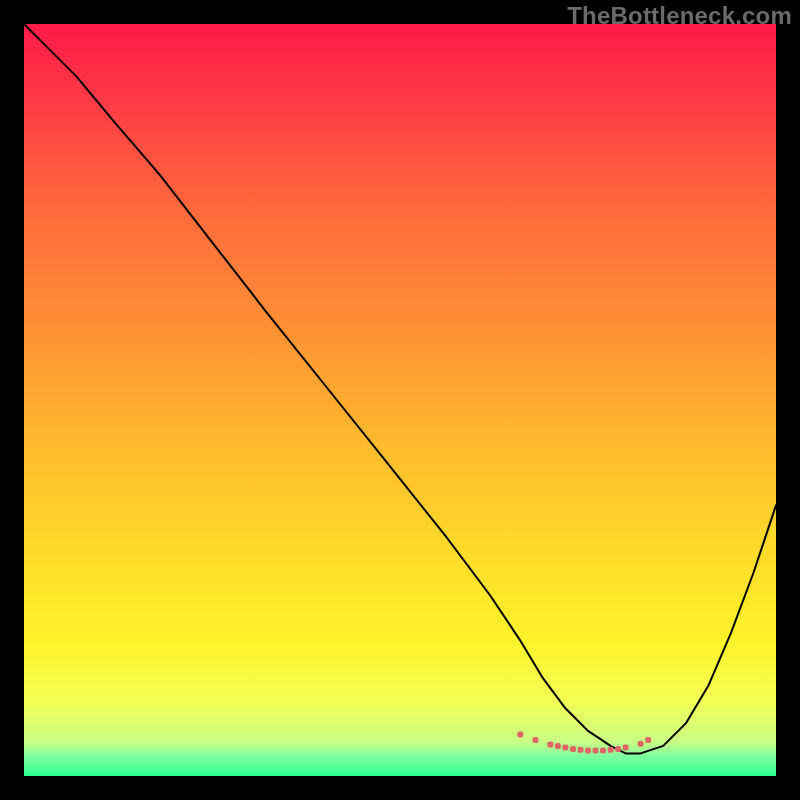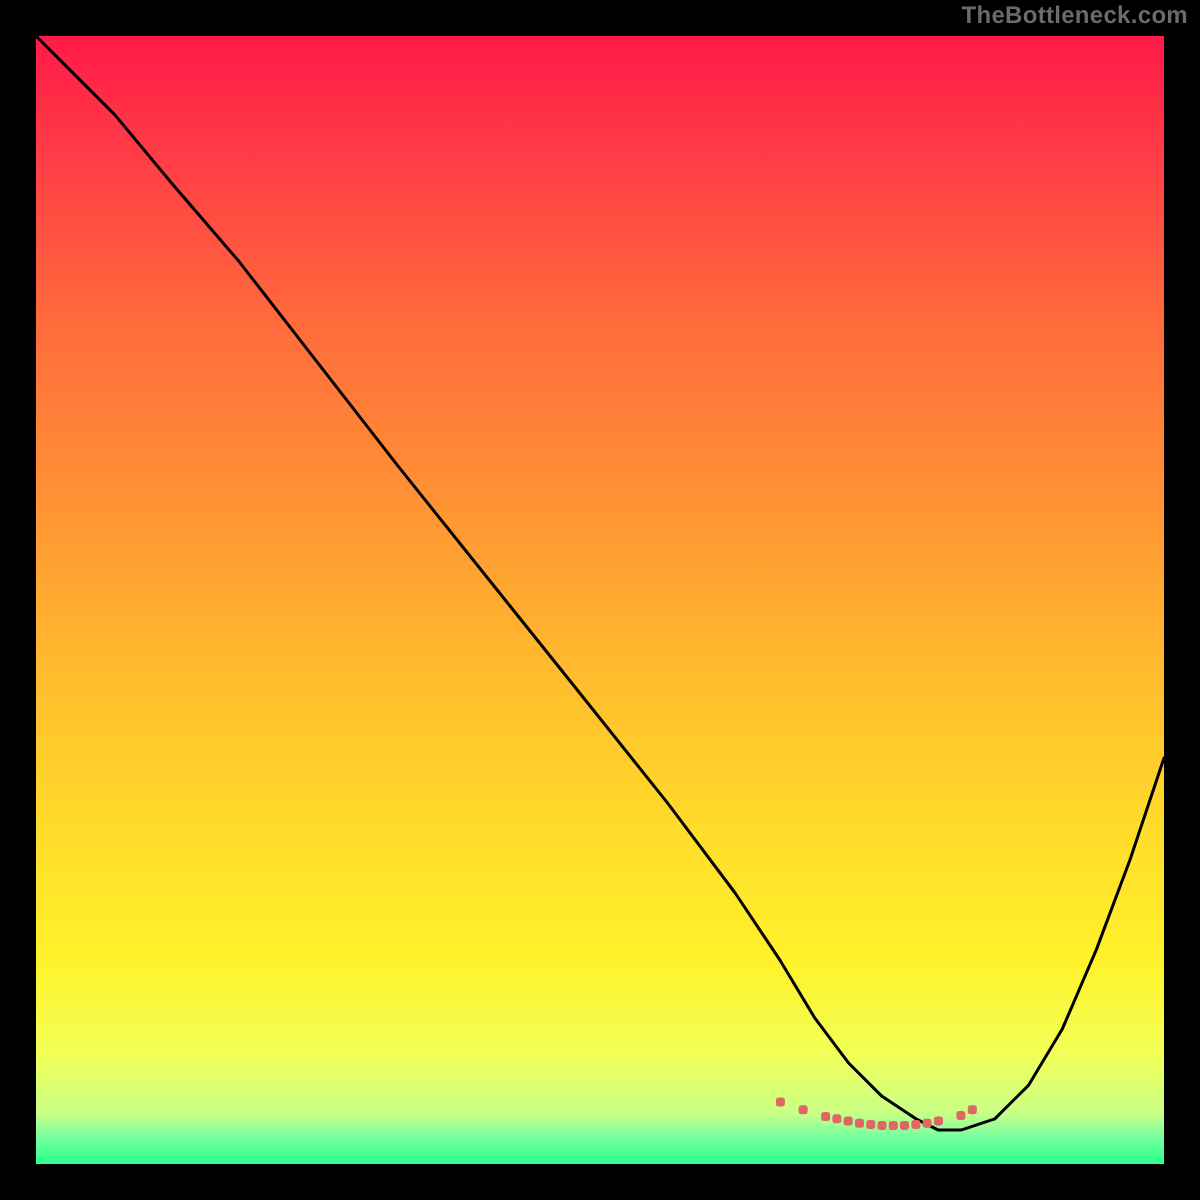--- a/index.html
+++ b/index.html
@@ -28,21 +28,21 @@
   }
   .plot svg {
     display: block;
     width: 752px;
     height: 752px;
   }
   .watermark {
     position: absolute;
     top: 2px;
     right: 8px;
-    font-size: 16px;
+    font-size: 24px;
     font-weight: 600;
     color: #6b6b6b;
     letter-spacing: 0.2px;
     user-select: none;
   }
 </style>
 </head>
 <body>
 <div class="frame">
 

